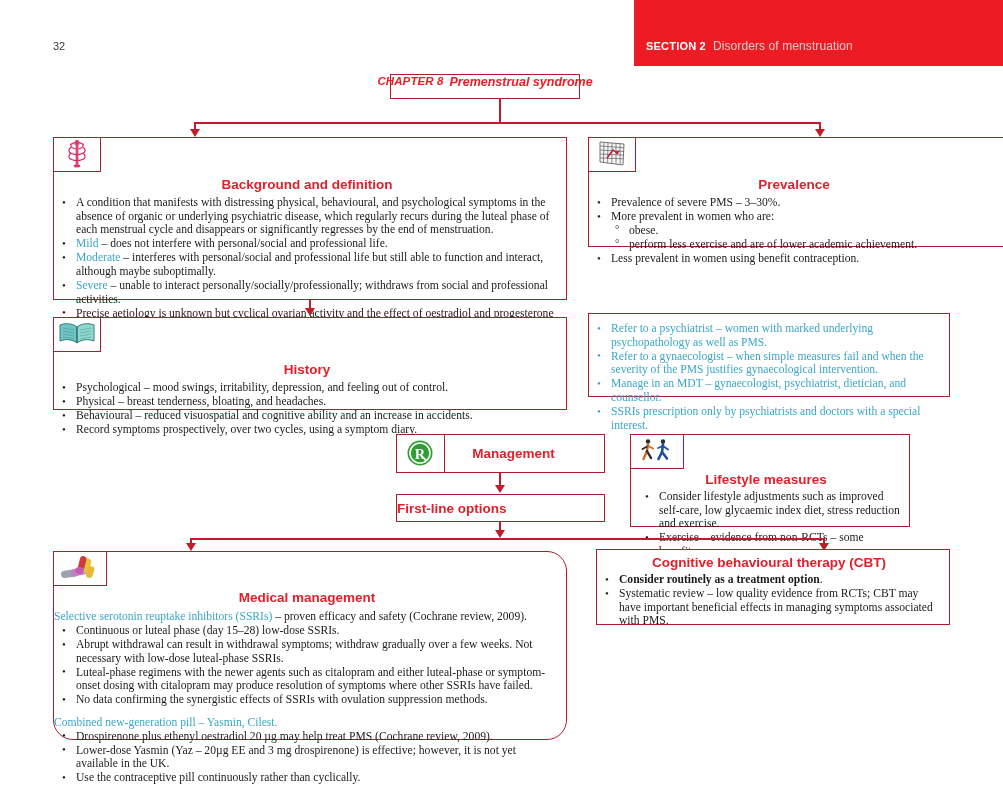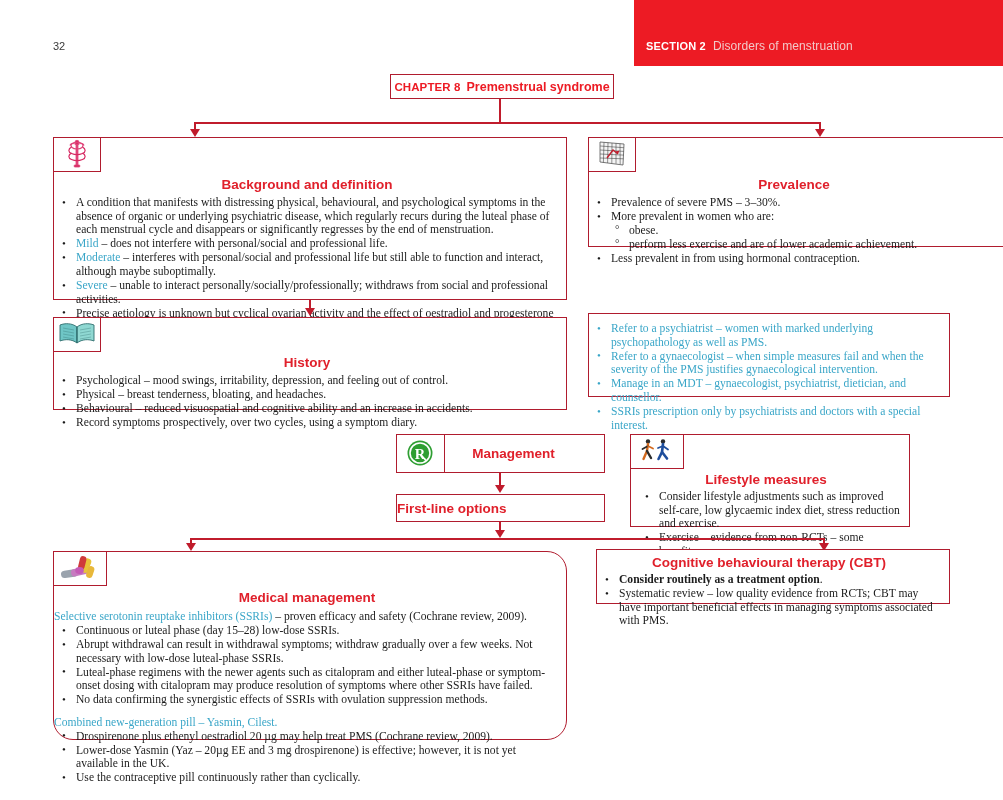--- a/index.html
+++ b/index.html
@@ -58,26 +58,26 @@
   
   .box {
     position: absolute;
     border: 1.3px solid #B01C2E;
     box-sizing: border-box;
     background: #ffffff;
   }
   .chapter-box {
     left: 390px;
     top: 74px;
-    width: 224px;
+    width: 190px;
     height: 25px;
     display: flex;
-    align-items: center;
     justify-content: center;
     white-space: nowrap;
+    font-style: italic;
   }
   .chapter-label {
     font-family: "Liberation Sans", sans-serif;
     font-size: 11.5px;
     font-weight: bold;
     color: #ED1B24;
     letter-spacing: 0.1px;
   }
   .chapter-title {
     font-family: "Liberation Sans", sans-serif;
@@ -168,21 +168,21 @@
   #box-prevalence {
     left: 588px; top: 137px; width: 418px; height: 110px;
   }
   #box-prevalence .inner { padding: 39px 6px 0 0; }
   #box-prevalence .box-title { margin-bottom: 4px; }
 
   #box-history {
     left: 53px; top: 317px; width: 514px; height: 93px;
   }
   #box-history .inner { padding: 37px 6px 0 0; }
-  #box-history .box-title { margin-bottom: 4px; }
+  #box-history .box-title { margin-bottom: 4px; margin-top: 7px; }
 
   #box-referral {
     left: 588px; top: 313px; width: 362px; height: 84px;
   }
   #box-referral .inner { padding: 8px 6px 0 0; }
 
   #box-management {
     left: 396px; top: 434px; width: 209px; height: 39px;
     display: flex; align-items: center; justify-content: center;
   }
@@ -204,21 +204,21 @@
   #box-lifestyle ul.bullets li::before { left: 14px; }
 
   #box-medical {
     left: 53px; top: 551px; width: 514px; height: 189px; border-radius: 20px;
   }
   #box-medical .inner { padding: 38px 6px 0 0; }
   #box-medical .box-title { margin-bottom: 5px; }
   #box-medical .section-gap { height: 8px; }
 
   #box-cbt {
-    left: 596px; top: 549px; width: 354px; height: 55px;
+    left: 596px; top: 549px; width: 354px; height: 76px;
   }
   #box-cbt .inner { padding: 5px 8px 0 0; }
   #box-cbt .box-title { margin-bottom: 3px; font-size: 13.5px; }
 
   
   .conn {
     position: absolute;
     background: #C01C2C;
   }
   .conn.h { height: 2px; }
@@ -300,21 +300,21 @@
       </g>
     </svg>
   </div>
   <div class="inner">
     <div class="box-title">Prevalence</div>
     <ul class="bullets">
       <li>Prevalence of severe PMS – 3–30%.</li>
       <li>More prevalent in women who are:</li>
       <li class="sub">obese.</li>
       <li class="sub">perform less exercise and are of lower academic achievement.</li>
-      <li>Less prevalent in from using hormonal contraception.</li>
+      <li>Less prevalent in women using benefit contraception.</li>
     </ul>
   </div>
 </div>
 
 <div class="conn v" style="left:309px; top:300px; height:10px;"></div>
 <div class="arrow-down" style="left:304.5px; top:308px;"></div>
 
 <div class="box" id="box-history">
   <div class="icon-chip">
     <svg width="40" height="26" viewBox="0 0 40 26" aria-hidden="true">

